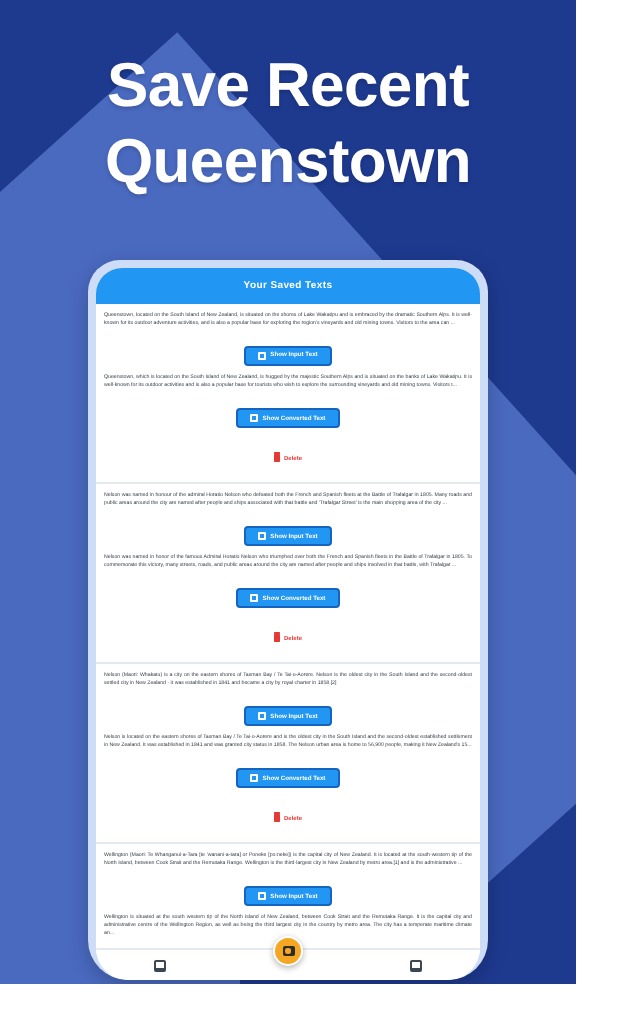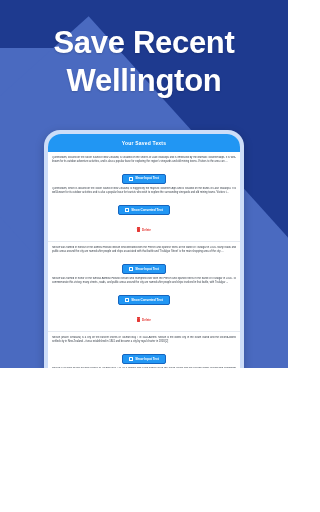--- a/index.html
+++ b/index.html
@@ -3,21 +3,21 @@
 <meta charset="utf-8">
 <style>
   * { box-sizing: border-box; margin: 0; padding: 0; }
   html, body {
     width: 288px; height: 512px;
     overflow: hidden;
     font-family: "Liberation Sans", sans-serif;
   }
   #root {
     position: relative;
-    width: 288px; height: 368px;
+    width: 288px; height: 492px;
     background: #1e3a8f;
     overflow: hidden;
   }
   
   .accent-diag {
     position: absolute;
     left: -60px; top: 150px;
     width: 200px; height: 420px;
     background: #4a6ac0;
     transform: rotate(-42deg);
@@ -203,21 +203,21 @@
 </head>
 <body>
 
 <div id="root">
 
   <div class="accent-base"></div>
   <div class="accent-diag"></div>
 
   <div class="headline">
     <div>Save Recent</div>
-    <div>Wellington</div>
+    <div>Queenstown</div>
   </div>
 
   <div class="phone">
     <div class="screen">
 
       <div class="appbar">
         <span>Your Saved Texts</span>
       </div>
 
       <div class="list">

